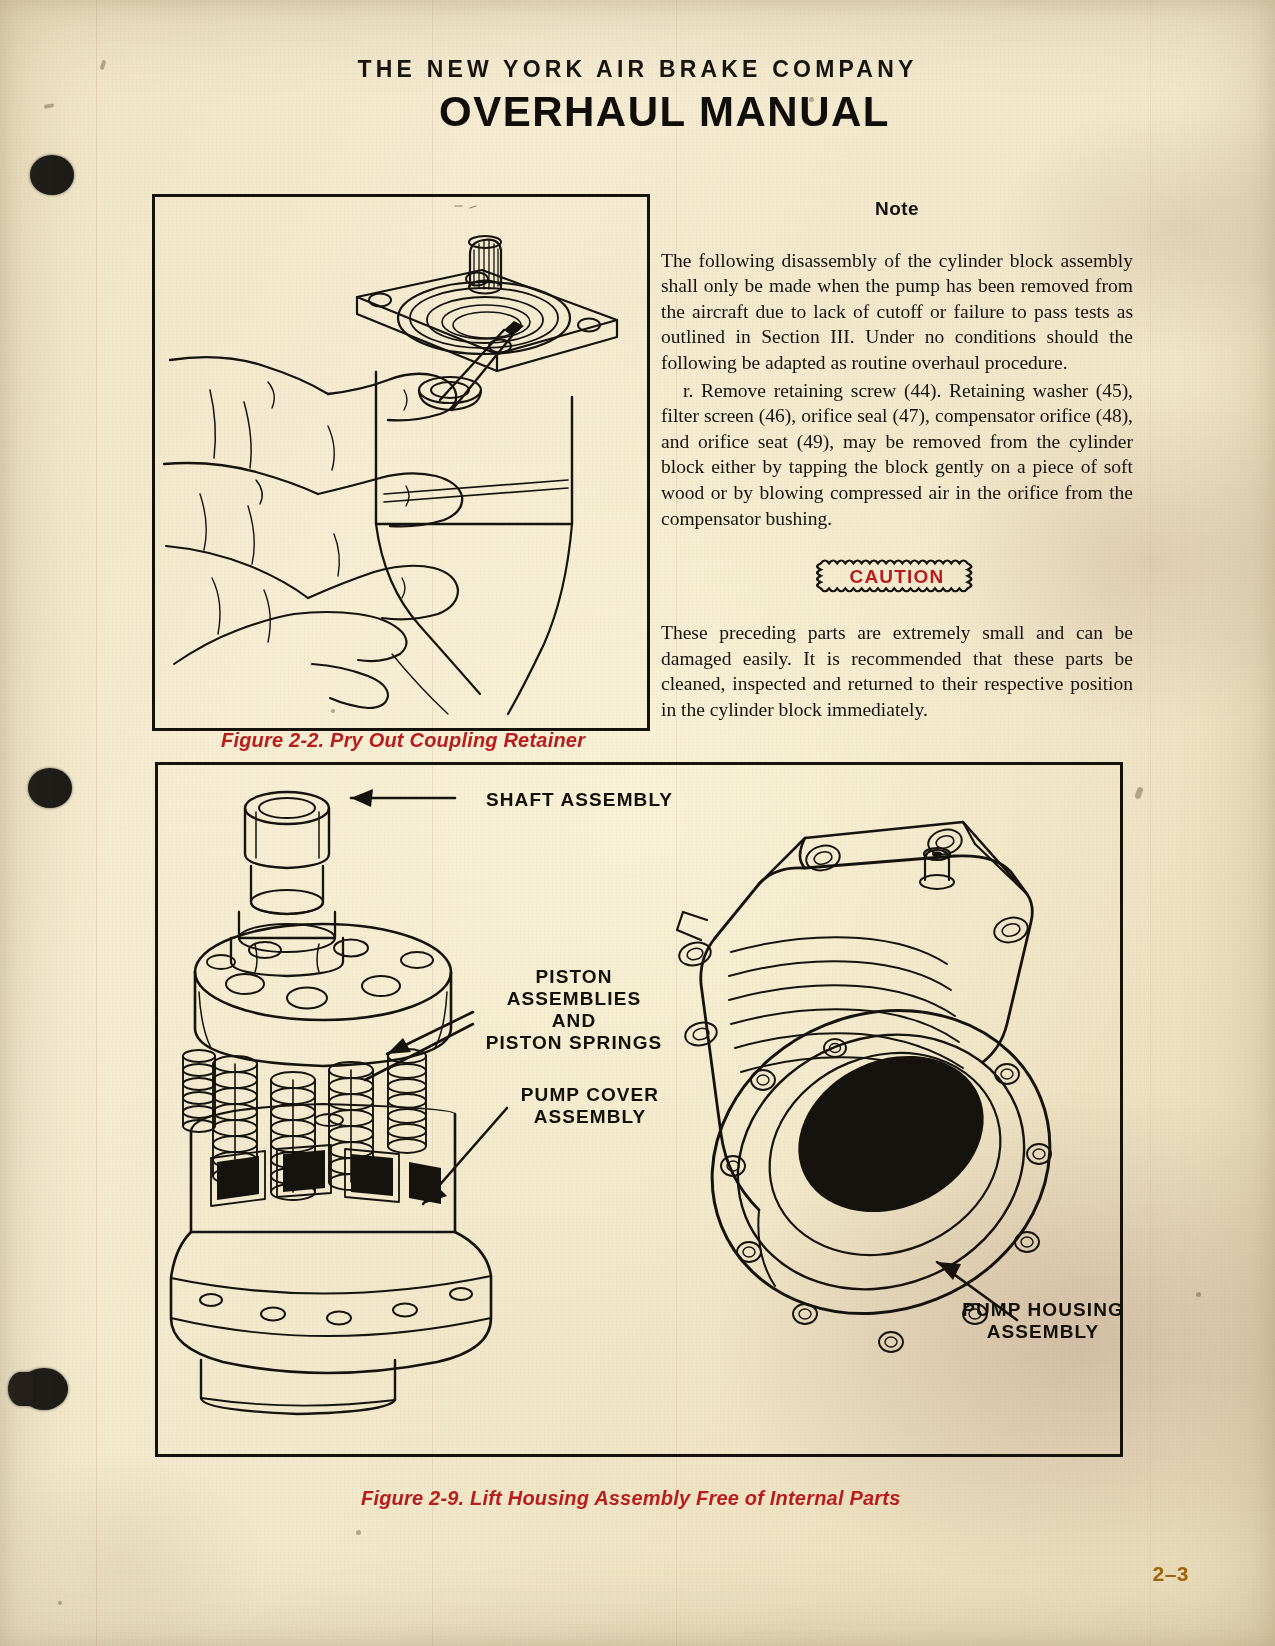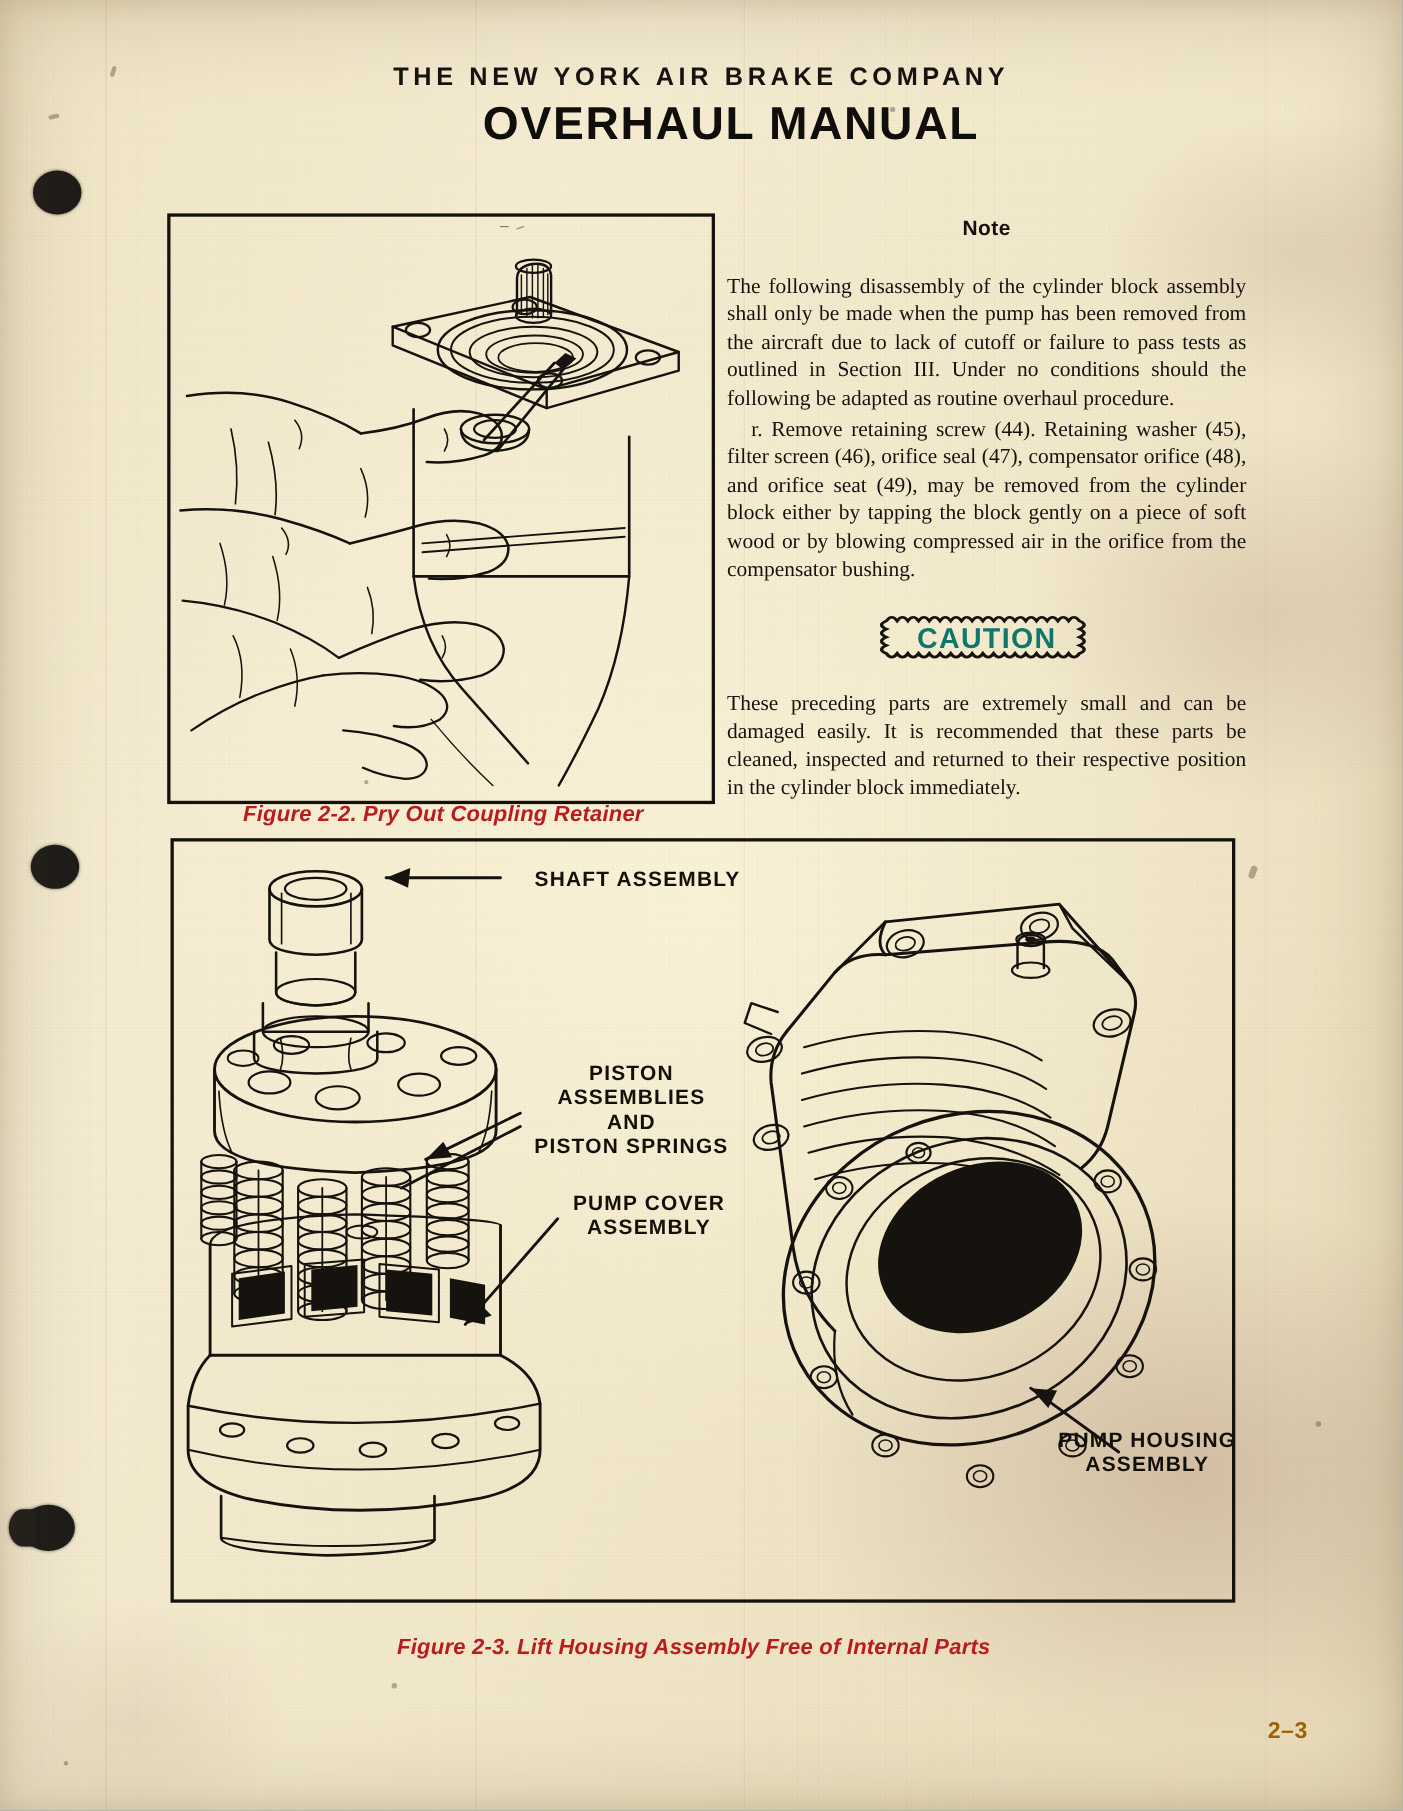--- a/index.html
+++ b/index.html
@@ -107,23 +107,23 @@
   .caution-wrap {
     display: flex;
     justify-content: center;
     margin: 26px 0 24px 0;
   }
   .caution-box {
     position: relative;
     padding: 10px 34px 10px 34px;
     font-family: "Liberation Sans", sans-serif;
     font-weight: bold;
-    font-size: 26px;
+    font-size: 19px;
     letter-spacing: 1.2px;
-    color: #0f766e;
+    color: #b91c1c;
     line-height: 1;
   }
   .caution-box svg {
     position: absolute;
     left: 0; top: 0;
     width: 100%; height: 100%;
     overflow: visible;
   }
   .caution-box span { position: relative; }
   
@@ -526,21 +526,21 @@
   <div class="callout center" style="left:468px; top:942px; width:212px;">PISTON ASSEMBLIES
 AND
 PISTON SPRINGS</div>
 
   <div class="callout center" style="left:495px; top:1060px; width:190px;">PUMP COVER
 ASSEMBLY</div>
 
   <div class="callout center" style="left:948px; top:1275px; width:190px;">PUMP HOUSING
 ASSEMBLY</div>
 
-  <div class="fig-caption" style="left:361px; top:1487px;">Figure 2-3.  Lift Housing Assembly Free of Internal Parts</div>
+  <div class="fig-caption" style="left:361px; top:1487px;">Figure 2-9.  Lift Housing Assembly Free of Internal Parts</div>
 
   <div class="page-num">2–3</div>
 
   <div class="speck" style="left:356px; top:1530px; width:5px; height:5px;"></div>
   <div class="speck" style="left:331px; top:709px;  width:4px; height:4px;"></div>
   <div class="speck" style="left:1136px; top:787px; width:6px; height:12px; border-radius:3px; transform:rotate(20deg);"></div>
   <div class="speck" style="left:58px;  top:1601px; width:4px; height:4px;"></div>
   <div class="speck" style="left:1196px;top:1292px; width:5px; height:5px;"></div>
 
   <div class="edge-shade"></div>

